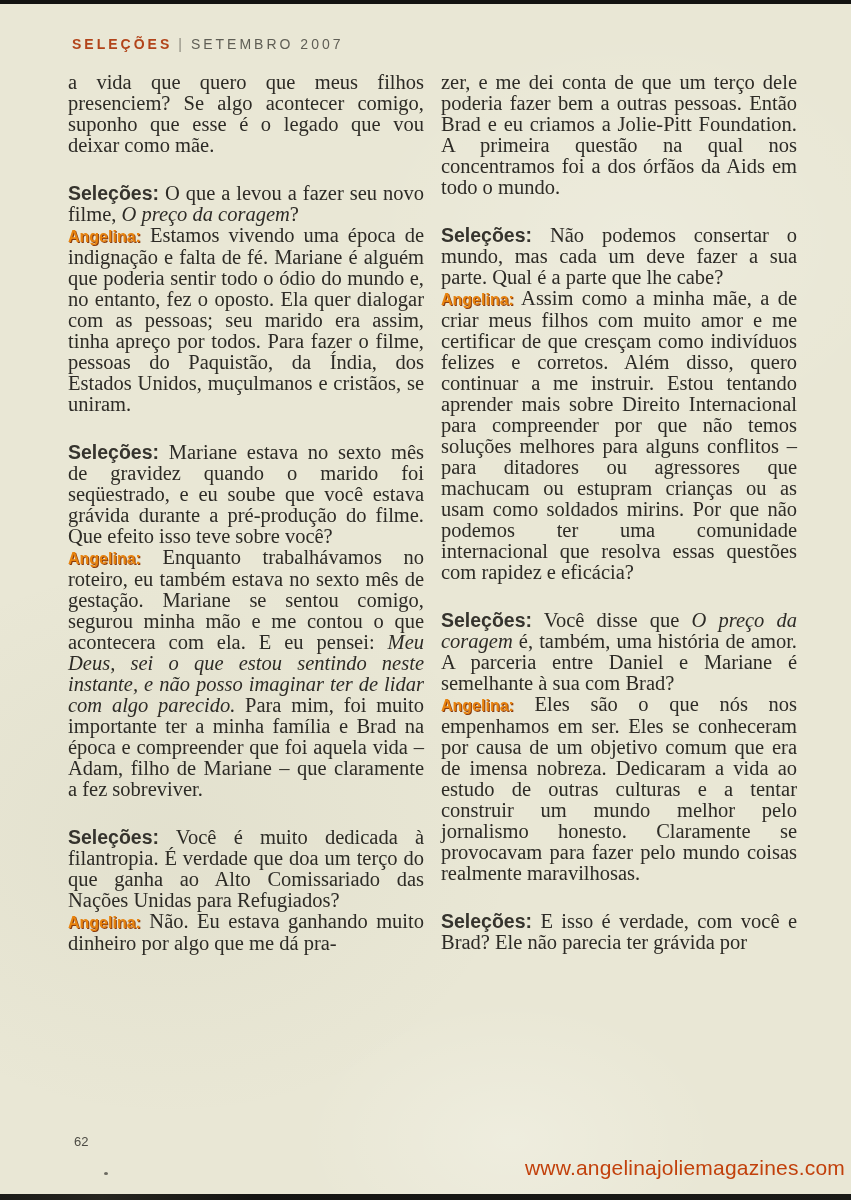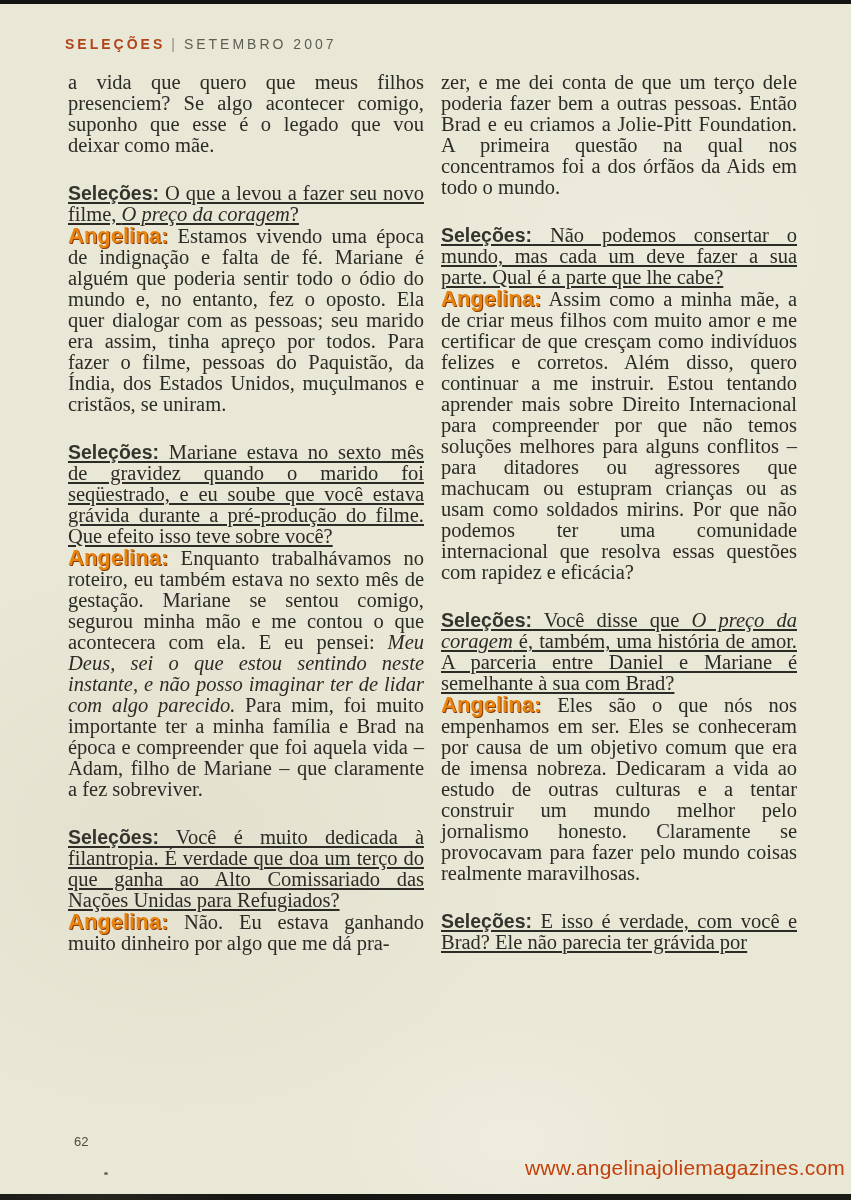--- a/index.html
+++ b/index.html
@@ -21,51 +21,51 @@
   }
   .scan-edge-top {
     position: absolute; top: 0; left: 0; width: 100%; height: 4px;
     background: #131311;
   }
   .scan-edge-bottom {
     position: absolute; bottom: 0; left: 0; width: 100%; height: 6px;
     background: linear-gradient(90deg, #1b1b18 0%, #26251f 12%, #141412 30%, #1a1a17 100%);
   }
   .runhead {
-    position: absolute; top: 36px; left: 65px;
+    position: absolute; top: 36px; left: 72px;
     font-family: "Liberation Sans", sans-serif;
     font-size: 14px; letter-spacing: 3px;
     white-space: nowrap;
   }
   .runhead .mag { color: #b2441a; font-weight: bold; }
   .runhead .sep { color: #8b8a7e; font-weight: normal; padding: 0 6px; }
   .runhead .issue { color: #5f5e55; font-weight: normal; }
 
   .columns {
     position: absolute; top: 72px; left: 68px;
     display: flex; gap: 17px;
   }
   .col {
     width: 356px;
     font-size: 20.5px; line-height: 21px;
     color: #2d2b26;
     text-align: justify;
   }
   .para { margin: 0; }
-  .para.gap { margin-top: 27px; text-decoration: underline; }
+  .para.gap { margin-top: 27px; }
   .seg-normal { }
   .seg-italic { font-style: italic; }
   .seg-question-label {
     font-family: "Liberation Sans", sans-serif;
     font-weight: bold; font-size: 19.5px;
     color: #35332d;
   }
   .seg-angelina-label {
     font-family: "Liberation Sans", sans-serif;
-    font-weight: bold; font-size: 22px;
+    font-weight: bold; font-size: 16px;
     color: #e8830e;
     text-shadow: 1px 1px 0 #8a3c10;
   }
   .page-number {
     position: absolute; left: 74px; top: 1134px;
     font-family: "Liberation Sans", sans-serif;
     font-size: 13px; color: #4c4b44;
   }
   .scan-speck {
     position: absolute; left: 104px; top: 1172px;

